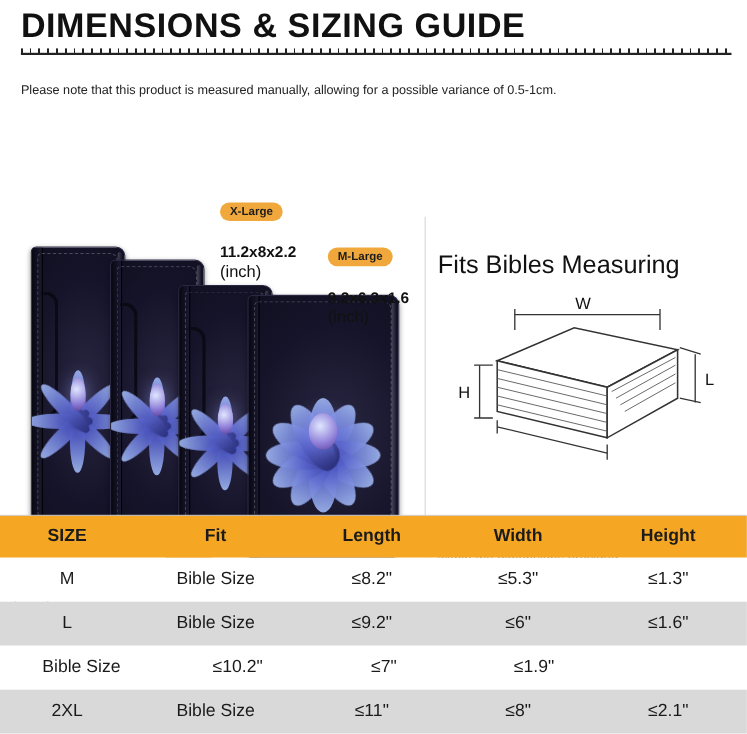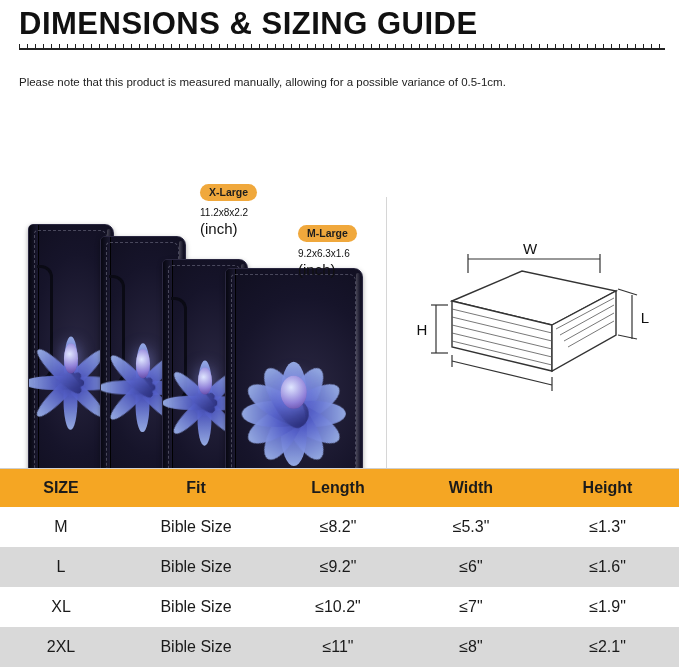--- a/index.html
+++ b/index.html
@@ -148,21 +148,21 @@
   }
   .tag .pill {
     display: inline-block;
     background: #f0a83c;
     border-radius: 9px;
     padding: 2px 9px;
     font-weight: bold;
     font-size: 10.5px;
     color: #1d1d1d;
   }
-  .tag .dims { margin-top: 6px; font-weight: normal; font-size: 10px; }
+  .tag .dims { margin-top: 20px; font-weight: bold; font-size: 14px; }
   .tag .unit { font-size: 15px; }
 
   .tag-xl { left: 200px; top: 91px; }
   .tag-ml { left: 298px; top: 132px; }
   .tag-2xl { left: 10px; top: 383px; }
   .tag-l  { left: 148px; top: 400px; }
 
   
   .right-panel {
     position: absolute;
@@ -340,20 +340,21 @@
     <div class="unit">(inch)</div>
   </div>
 
   <div class="tag tag-l">
     <span class="pill">Large</span>
     <div class="dims">10.2x7x1.9</div>
     <div class="unit">(inch)</div>
   </div>
 
   <div class="right-panel">
+    <div class="fits-title">Fits Bibles Measuring</div>
 
     <div class="book-fig">
       <svg width="250" height="160" viewBox="0 0 250 160">
 
         <path d="M48 58 L118 28 L212 48 L148 82 Z" fill="#ffffff" stroke="#333" stroke-width="1.4"></path>
 
         <path d="M48 58 L148 82 L148 128 L48 104 Z" fill="#ffffff" stroke="#333" stroke-width="1.4"></path>
 
         <path d="M148 82 L212 48 L212 92 L148 128 Z" fill="#ffffff" stroke="#333" stroke-width="1.4"></path>
 
@@ -408,21 +409,20 @@
 
   <div class="trow even">
     <div class="tcell c-size">L</div>
     <div class="tcell c-fit">Bible Size</div>
     <div class="tcell c-len">≤9.2"</div>
     <div class="tcell c-wid">≤6"</div>
     <div class="tcell c-hei">≤1.6"</div>
   </div>
 
   <div class="trow odd">
-    <div class="tcell c-size">XL</div>
     <div class="tcell c-fit">Bible Size</div>
     <div class="tcell c-len">≤10.2"</div>
     <div class="tcell c-wid">≤7"</div>
     <div class="tcell c-hei">≤1.9"</div>
   </div>
 
   <div class="trow even">
     <div class="tcell c-size">2XL</div>
     <div class="tcell c-fit">Bible Size</div>
     <div class="tcell c-len">≤11"</div>

